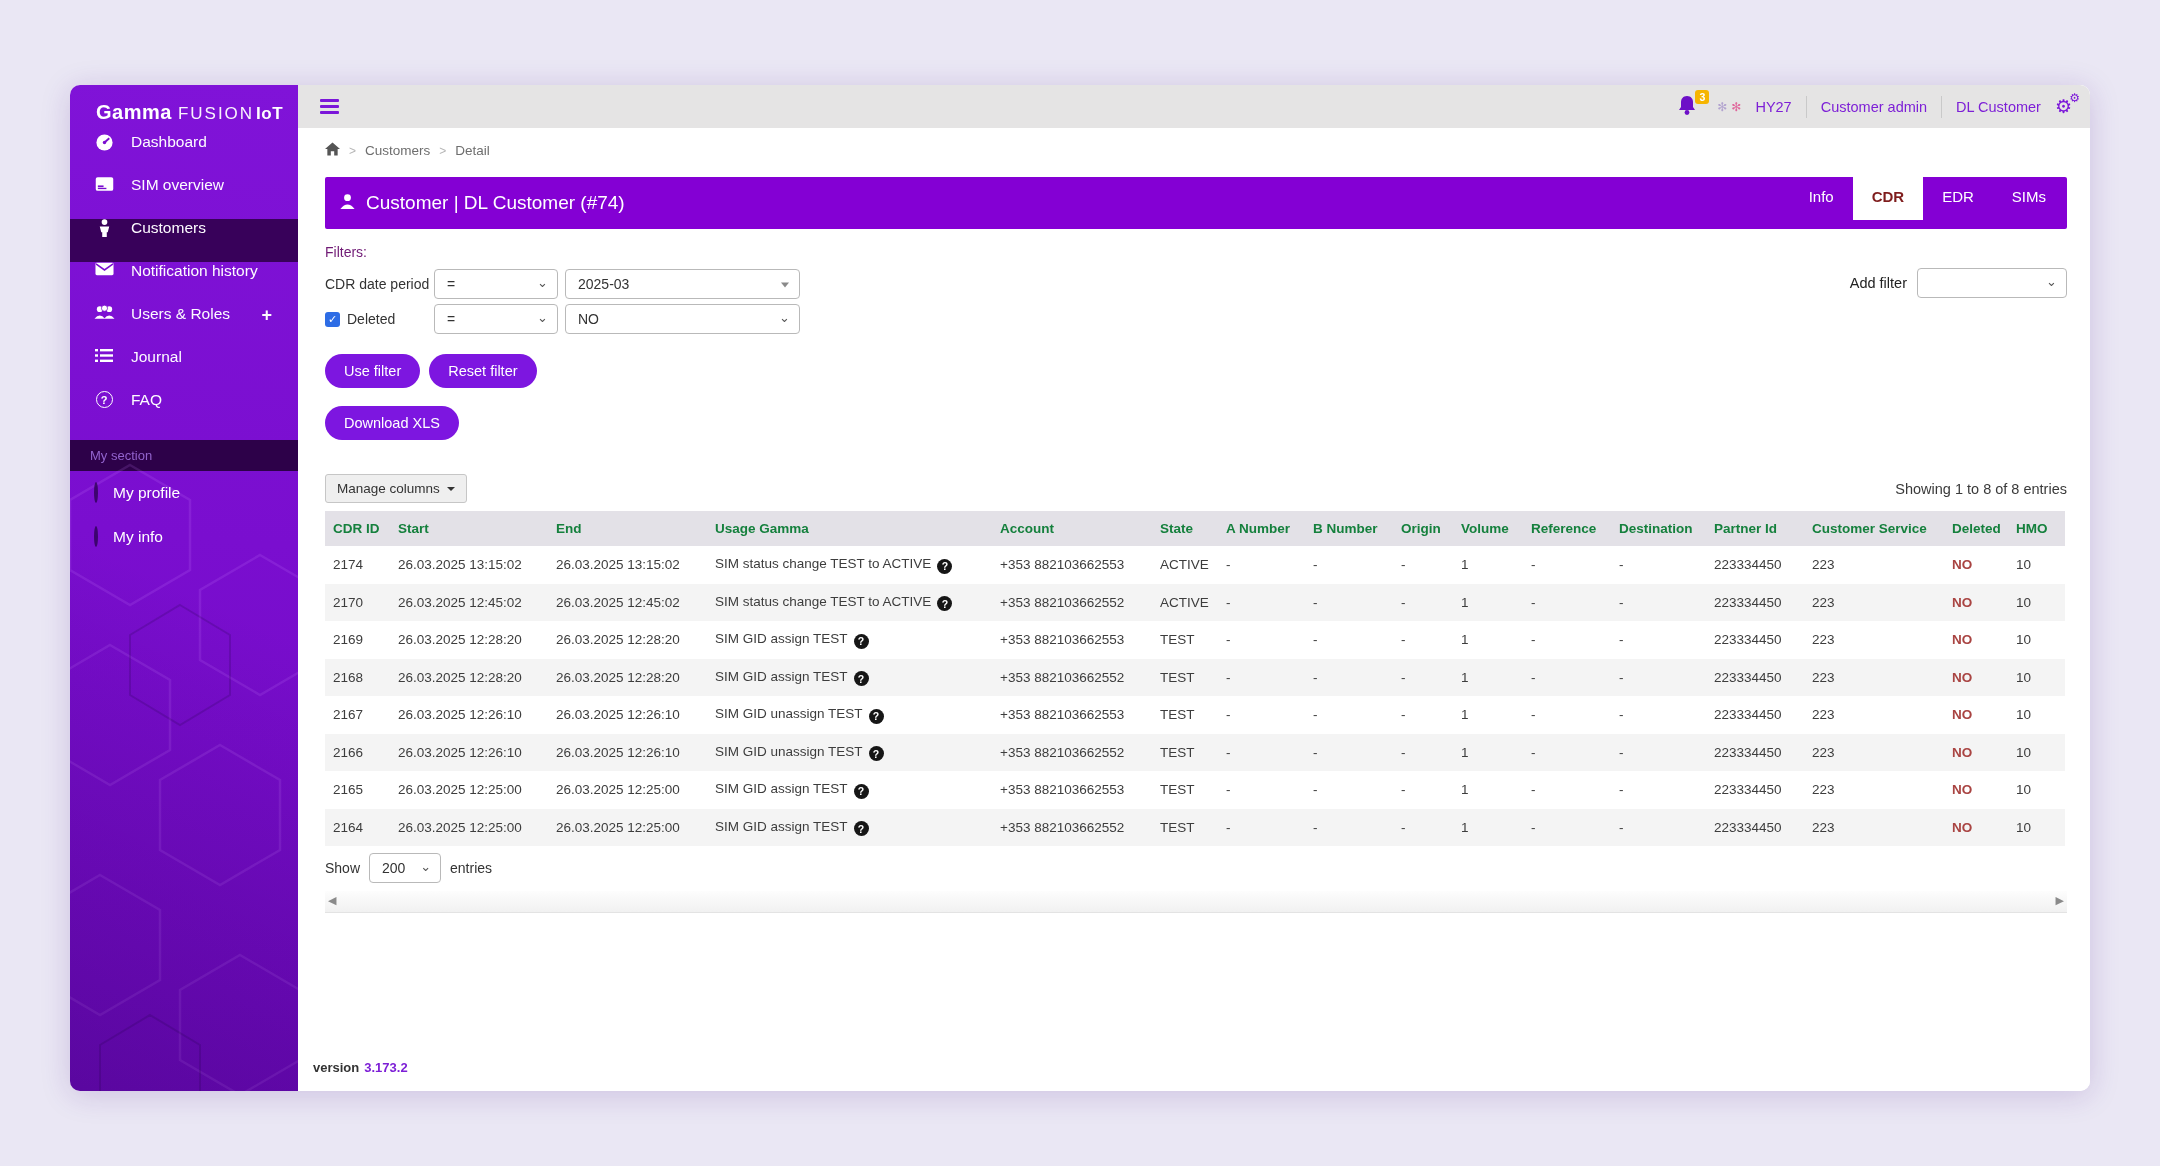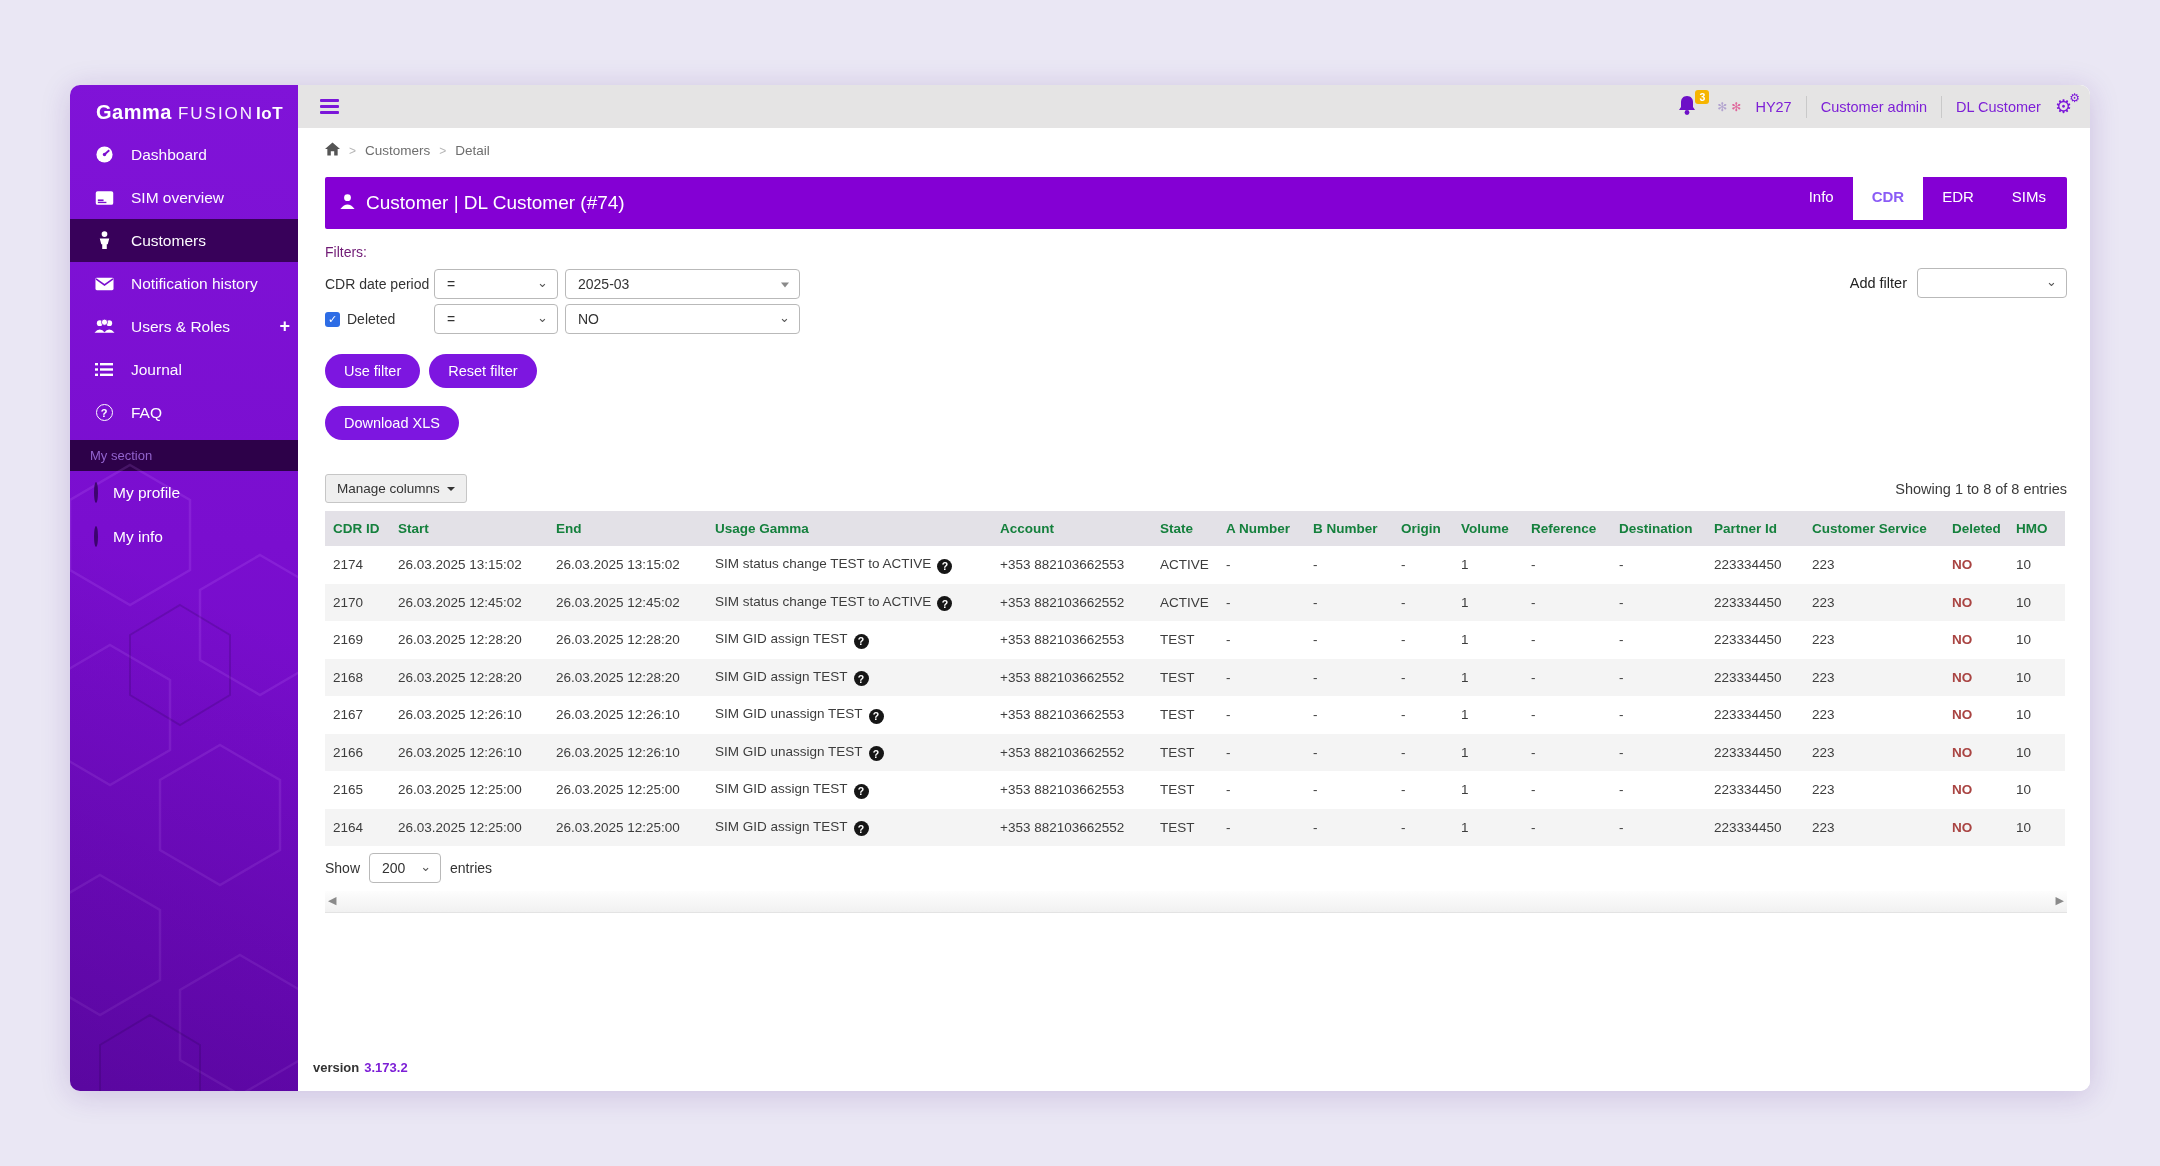--- a/index.html
+++ b/index.html
@@ -24,22 +24,22 @@
     position:relative; color:#fff; overflow:hidden;
   }
   .hexlayer { position:absolute; inset:0; pointer-events:none; }
   .sidebar-shade { position:absolute; inset:0; background:linear-gradient(205deg,rgba(0,0,0,0) 50%, rgba(35,0,75,0.28) 100%); pointer-events:none; }
   .logo { position:relative; z-index:2; padding:16px 0 0 26px; font-size:20px; letter-spacing:0.5px; white-space:nowrap; height:48px; }
   .logo b { font-weight:bold; }
   .logo .mid { font-weight:300; opacity:0.95; margin:0 2px 0 6px; letter-spacing:2px; font-size:17px; }
   .logo .iot { font-weight:bold; font-size:17px; }
   .menu { position:relative; z-index:2; }
   .mitem {
-    height:43px; display:flex; align-items:center; gap:15px;
-    padding:0 4px 0 22px; font-size:15.5px; color:#fdfbff; cursor:pointer;
+    height:43px; display:flex; align-items:flex-start; gap:15px;
+    padding:0 22px 0 22px; font-size:15.5px; color:#fdfbff; cursor:pointer;
   }
   .mitem .micon { width:24px; display:flex; justify-content:center; align-items:center; }
   .mitem.active { background:#38015a; }
   .mitem .plus { margin-left:auto; font-size:18px; font-weight:bold; padding-right:4px; }
   .section-band {
     height:31px; margin-top:6px; background:#2d0149; display:flex; align-items:center;
     padding-left:20px; font-size:13px; color:#9263cd;
   }
   .sub-item { height:44px; display:flex; align-items:center; gap:15px; padding-left:24px; font-size:15.5px; cursor:pointer; position:relative; z-index:2;}
   .ring { width:13px; height:13px; border-radius:50%; border:2.5px solid rgba(40,2,78,0.75); }
@@ -71,21 +71,21 @@
   .crumb { cursor:pointer; }
   .titlebar {
     margin-top:18px; height:52px; background:#8400d4; border-radius:2px;
     display:flex; align-items:center; padding:0 0 0 14px; color:#fff; position:relative;
   }
   .titlebar .ptitle { font-size:19px; font-weight:500; margin-left:10px; }
   .tabs { position:absolute; right:2px; top:-5px; height:48px; display:flex; }
   .tab {
     padding:0 19px; display:flex; align-items:center; font-size:15px; color:#fff; cursor:pointer;
   }
-  .tab.active { background:#fff; color:#8b5cf6; font-weight:bold; }
+  .tab.active { background:#fff; color:#7f1d1d; font-weight:bold; }
   
   .filters { position:relative; margin-top:15px; }
   .filters-label { font-size:14px; color:#701a75; margin-bottom:9px; }
   .frow { display:flex; align-items:center; margin-bottom:5px; height:30px; }
   .flabel { width:109px; font-size:14px; color:#333; display:flex; align-items:center; gap:7px; }
   .sel {
     height:30px; border:1px solid #b9b9b9; border-radius:4px; background:#fff;
     display:flex; align-items:center; padding:0 26px 0 12px; font-size:14px; color:#333;
     position:relative; cursor:pointer; margin-right:7px;
   }

